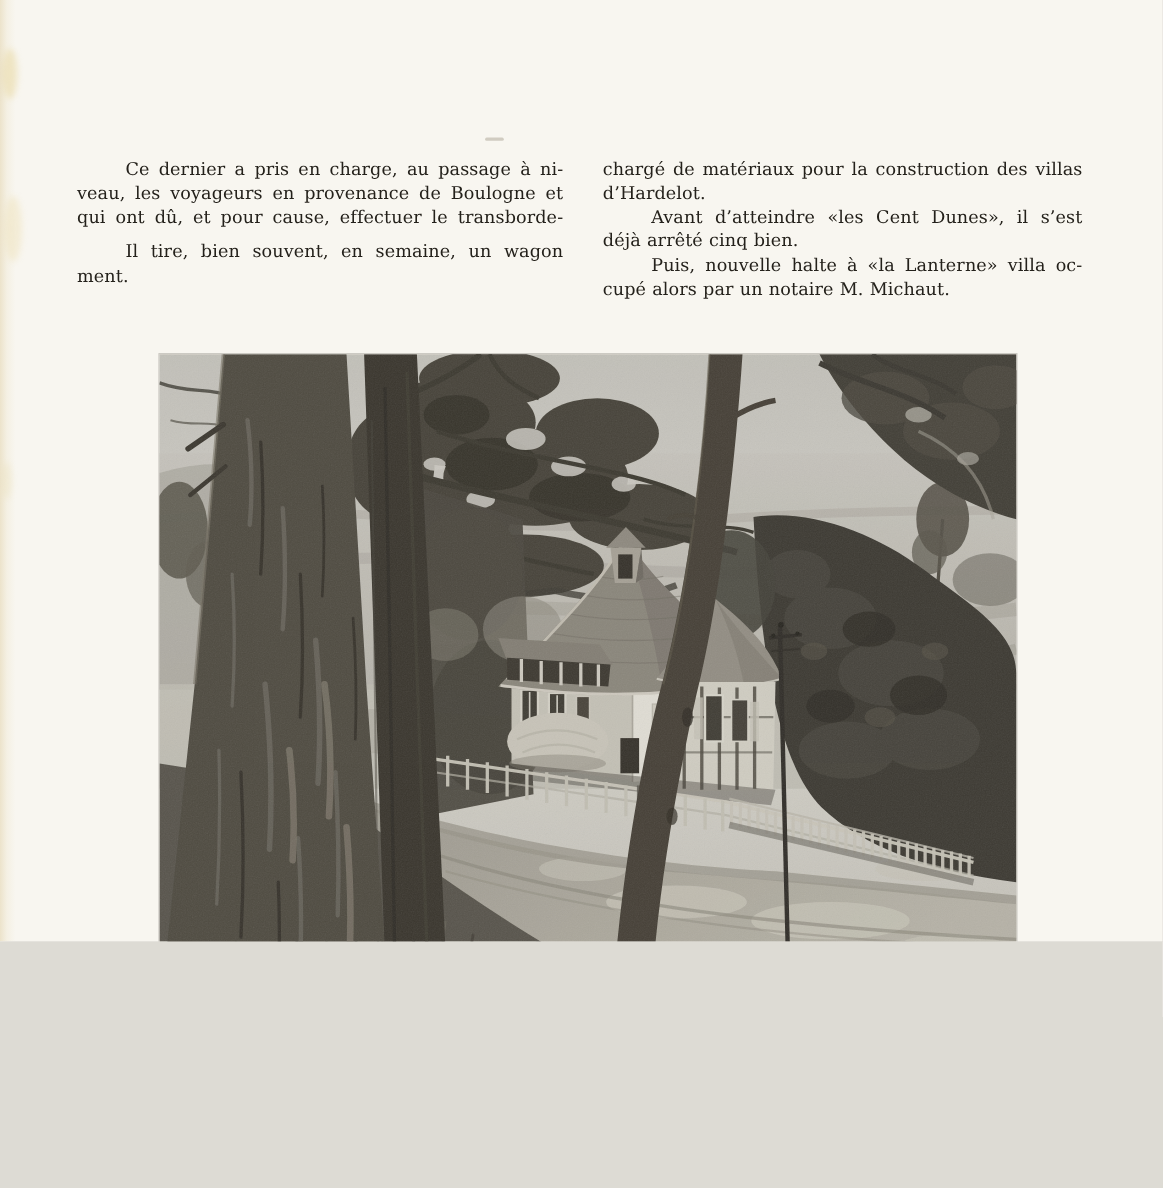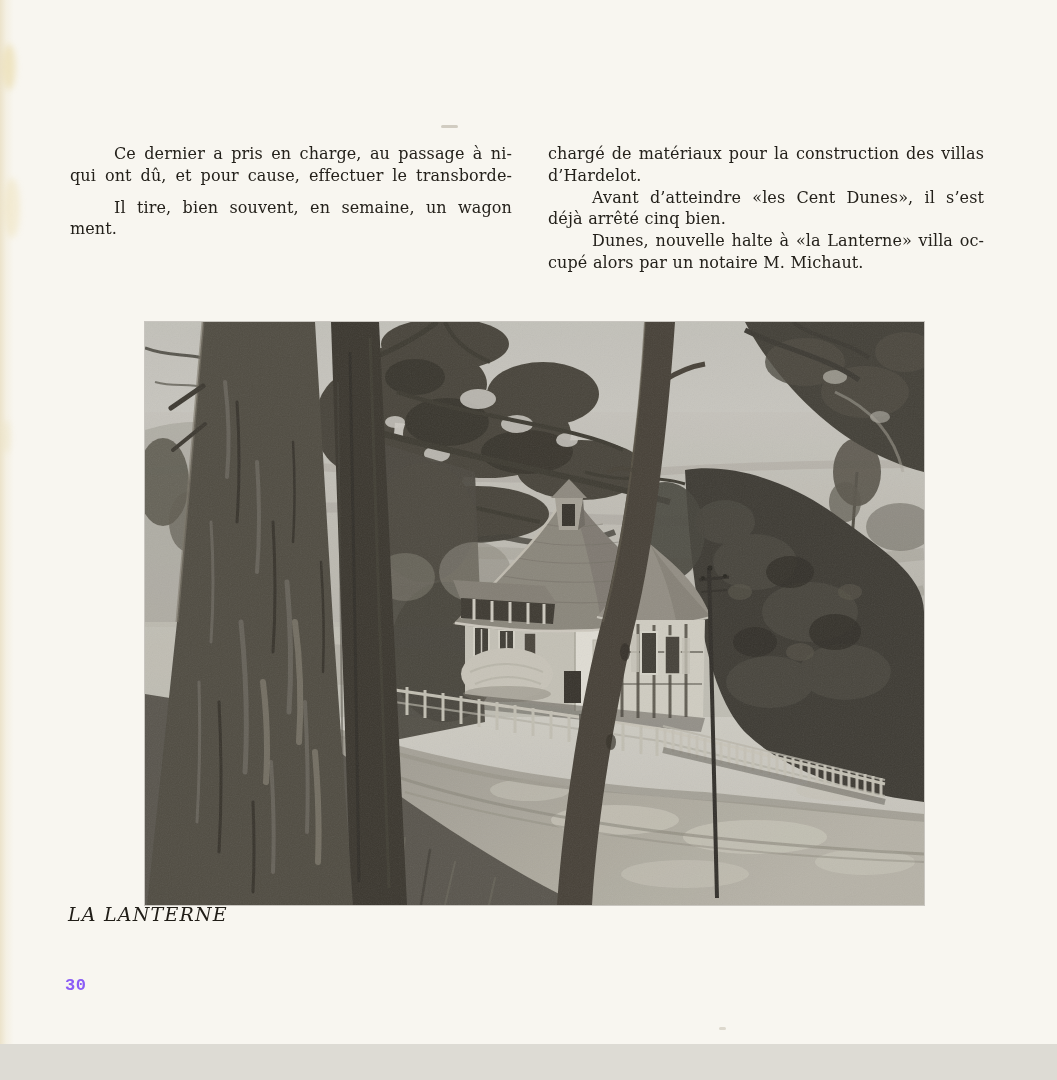--- a/index.html
+++ b/index.html
@@ -1,16 +1,16 @@
 <!DOCTYPE html>
 <html><head>
 <meta charset="utf-8">
 <style>
   html,body{margin:0;padding:0;background:#dddbd4;}
-  .page{position:relative;width:1057px;height:1044px;background:#f8f6f0;overflow:hidden;
+  .page{position:relative;width:1057px;height:856px;background:#f8f6f0;overflow:hidden;
         font-family:"DejaVu Serif",serif;color:#24211b;}
   .edge-shade{position:absolute;left:0;top:0;width:14px;height:100%;
         background:linear-gradient(90deg,#ece3cb 0%,rgba(240,233,212,.45) 45%,rgba(248,246,240,0) 100%);}
   .stain{position:absolute;border-radius:50%;filter:blur(3px);}
   .stain-1{left:2px;top:44px;width:14px;height:46px;background:#e9d9a4;opacity:.55;}
   .stain-2{left:4px;top:178px;width:16px;height:60px;background:#ecddae;opacity:.4;}
   .stain-3{left:1px;top:420px;width:10px;height:34px;background:#eadfb9;opacity:.35;}
   .speck{position:absolute;}
   .speck-1{left:441px;top:125px;width:17px;height:3px;background:#c7c2b5;opacity:.8;border-radius:2px;}
   .speck-2{left:638px;top:1045px;width:4px;height:5px;background:#4a4740;opacity:.85;border-radius:1px;}
@@ -40,30 +40,31 @@
   <div class="stain stain-1"></div>
   <div class="stain stain-2"></div>
   <div class="stain stain-3"></div>
   <div class="speck speck-1"></div>
   <div class="speck speck-2"></div>
   <div class="speck speck-3"></div>
 
   <main class="text-columns">
     <section class="col col-left">
         <div class="line ind">Ce dernier a pris en charge, au passage à ni-</div>
+        <div class="line">veau, les voyageurs en provenance de Boulogne et</div>
         <div class="line">qui ont dû, et pour cause, effectuer le transborde-</div>
         <div class="line ind gap">Il tire, bien souvent, en semaine, un wagon</div>
         <div class="line end">ment.</div>
       </section>
     <section class="col col-right">
         <div class="line">chargé de matériaux pour la construction des villas</div>
         <div class="line end">d’Hardelot.</div>
         <div class="line ind">Avant d’atteindre «les Cent Dunes», il s’est</div>
         <div class="line end">déjà arrêté cinq bien.</div>
-        <div class="line ind">Dunes, nouvelle halte à «la Lanterne» villa oc-</div>
+        <div class="line ind">Puis, nouvelle halte à «la Lanterne» villa oc-</div>
         <div class="line end">cupé alors par un notaire M. Michaut.</div>
       </section>
   </main>
 
   <figure class="photo">
     <svg viewBox="0 0 779 583" preserveAspectRatio="none" role="img">
       <defs>
         <linearGradient id="sky" x1="0" y1="0" x2="0" y2="1">
           <stop offset="0" stop-color="#c6c4bd"></stop>
             <stop offset="0.5" stop-color="#d6d4cd"></stop>

